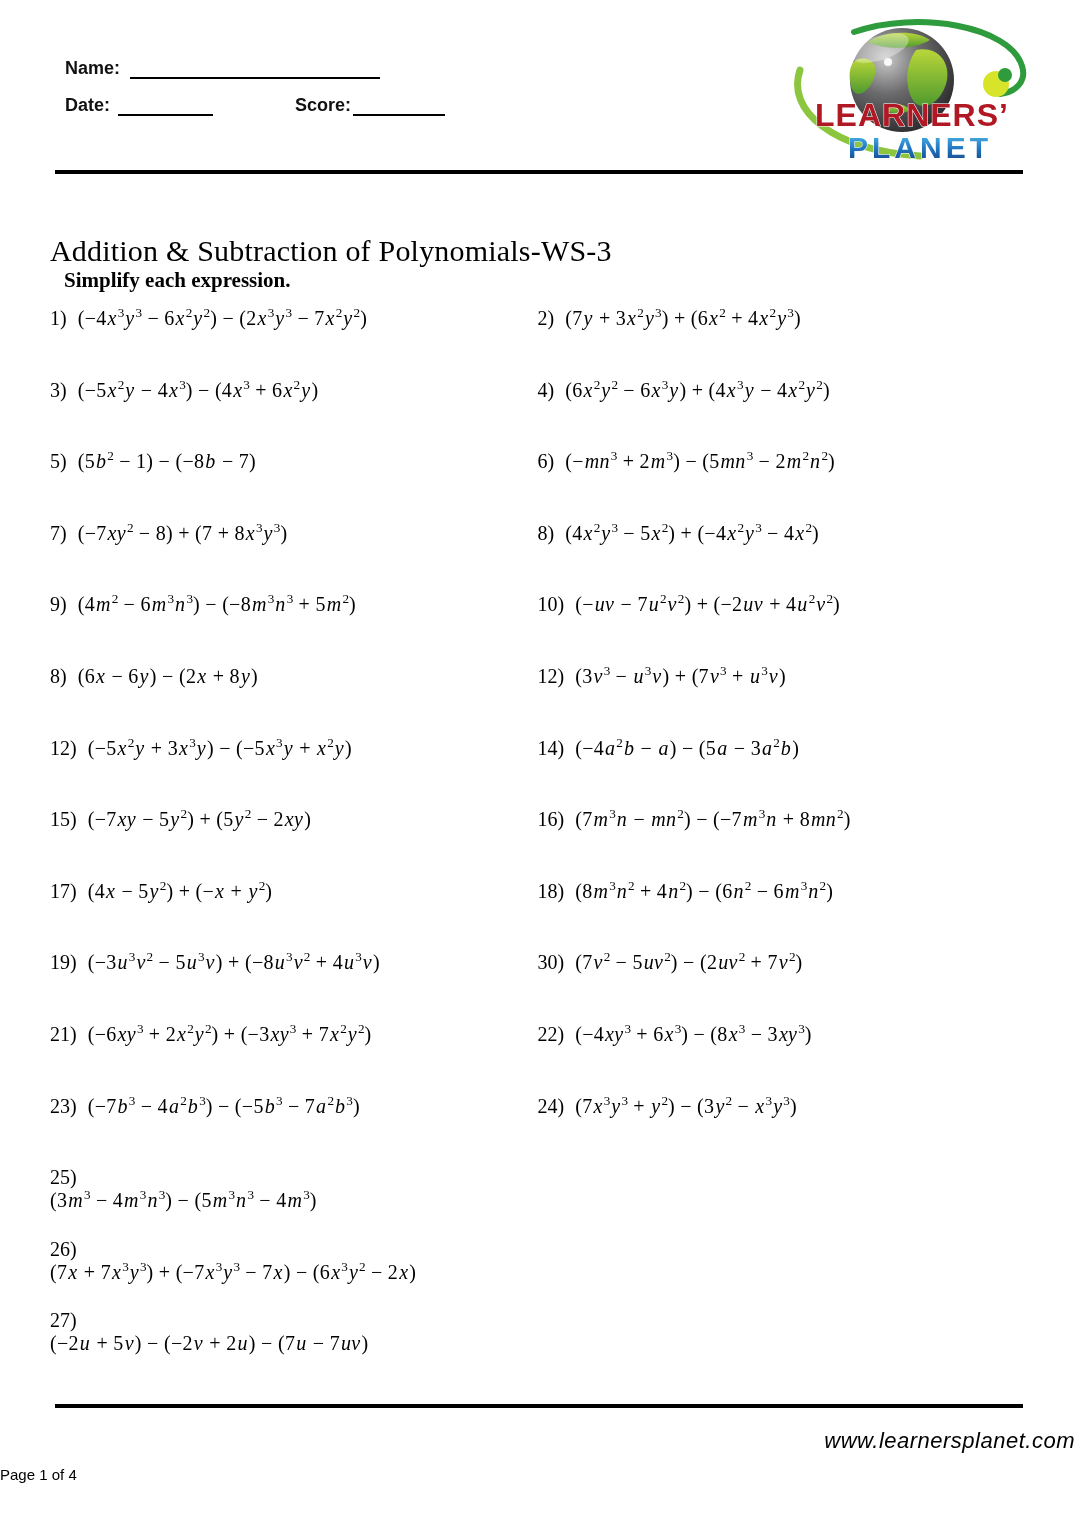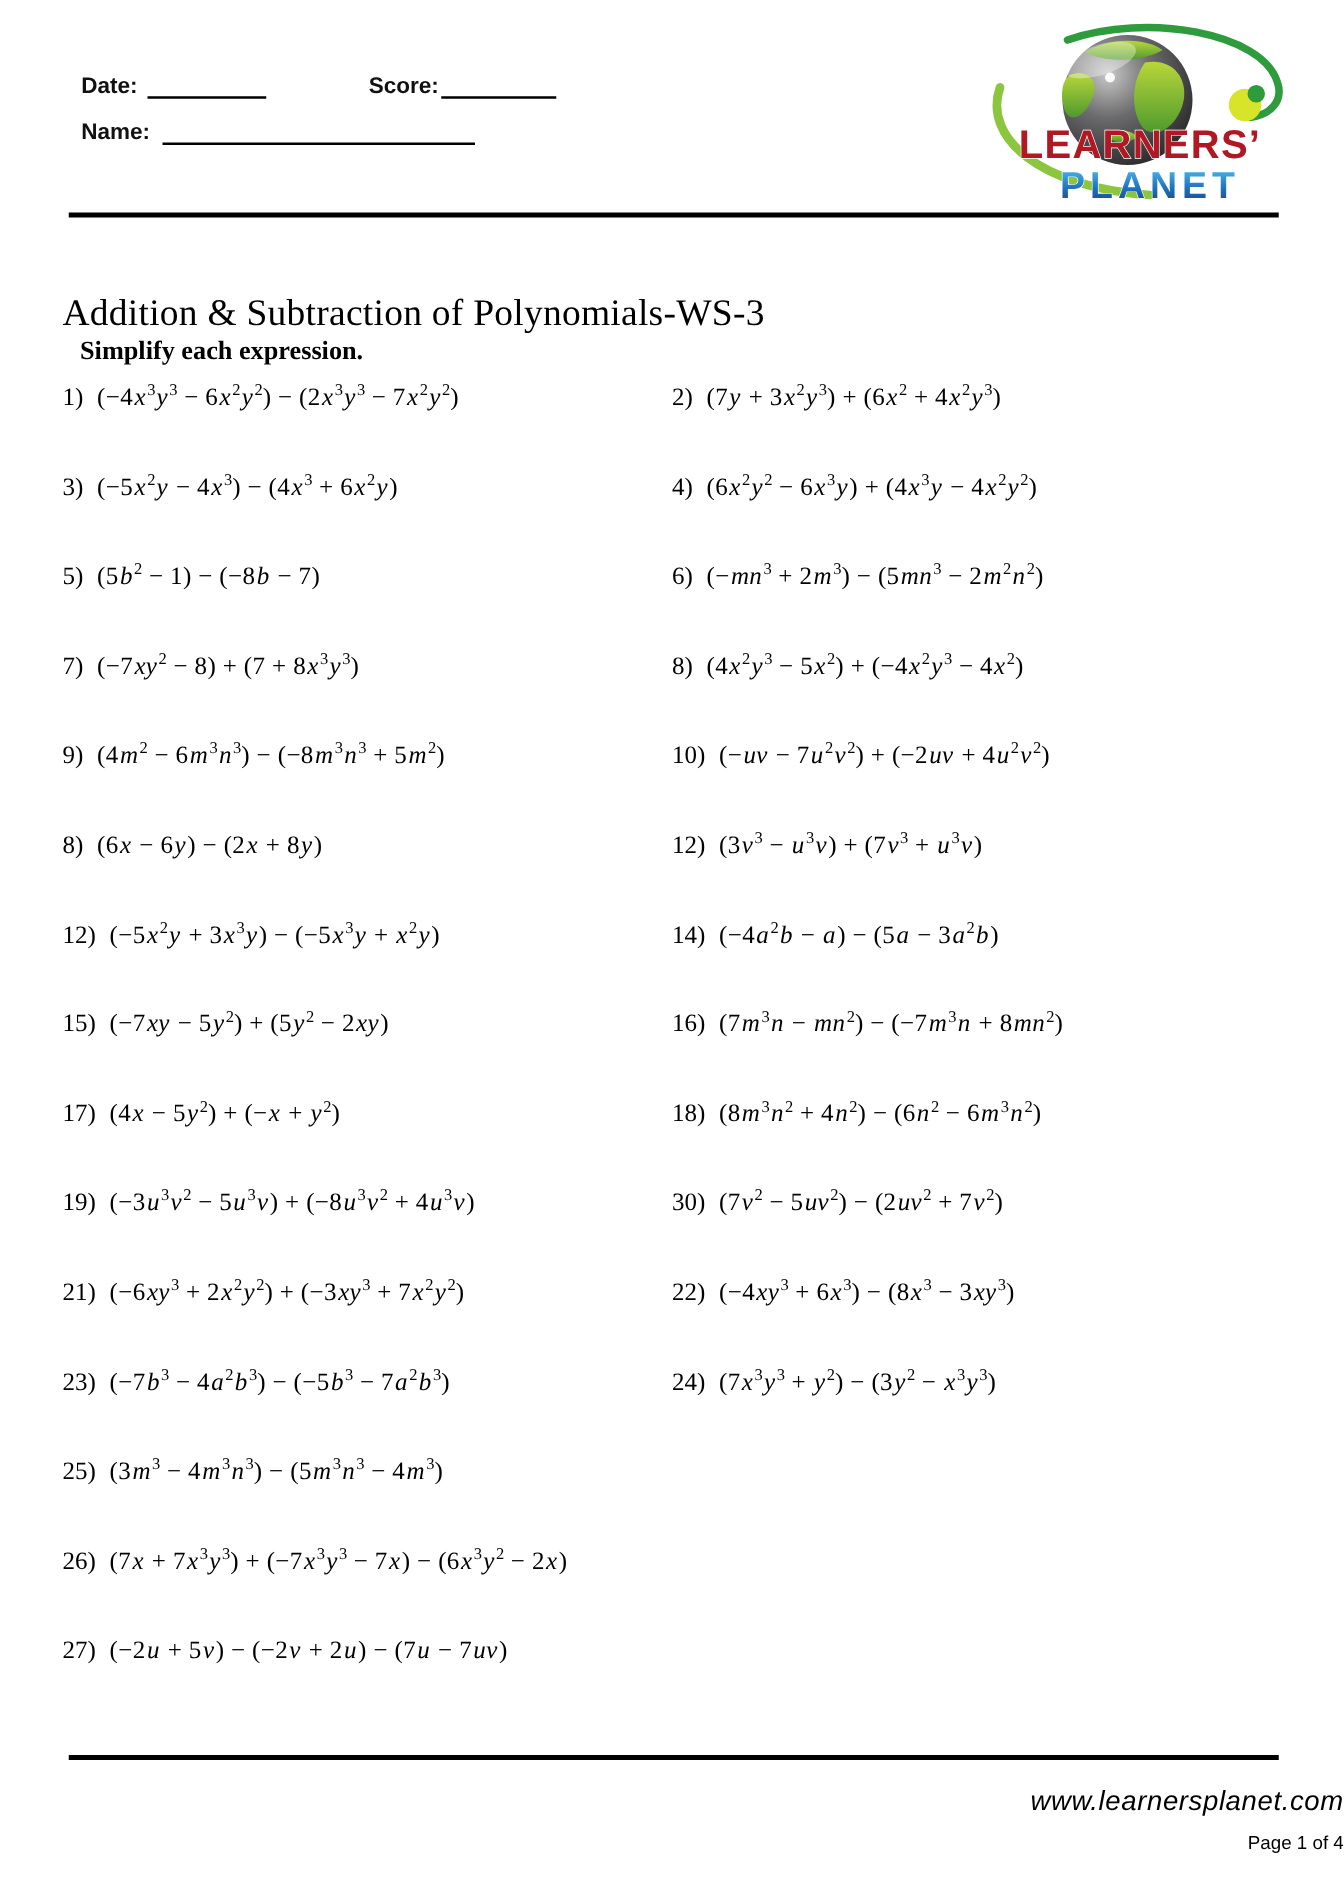--- a/index.html
+++ b/index.html
@@ -49,57 +49,57 @@
 
   
   .problems {
     position:absolute; top:307px; left:50px; width:975px;
     display:grid;
     grid-template-columns:1fr 1fr;
     grid-auto-rows:71.6px;
     font-size:20px;
   }
   .problem { display:flex; align-items:flex-start; }
-  .problem.full { grid-column:1 / -1; }
+  .problem.full { grid-column:1 / -1;flex-direction:column; }
   .pnum { flex:0 0 auto; margin-right:11px; white-space:nowrap; }
   .expr { white-space:nowrap; letter-spacing:0.3px; }
   .expr i { font-style:italic; padding:0 1px; }
   .expr sup { font-size:0.66em; line-height:0; vertical-align:super; letter-spacing:0; }
 
   
   .footer-site {
     position:absolute; top:1428px; left:0; width:100%;
     text-align:right;
     font-family:"Liberation Sans", sans-serif;
     font-style:italic; font-size:22px; letter-spacing:0.5px;
   }
   .footer-page {
     position:absolute; top:1466px; left:0; width:100%;
-    text-align:right;
+    text-align:left;
     font-family:"Liberation Sans", sans-serif;
     font-size:15px;
   }
 </style>
 </head>
 <body>
 
 <div class="page">
 
   <div class="header-fields">
+    <div class="field-row">
+      <span class="flabel">Name:</span>
+      <span class="uline uline-name"></span>
+    </div>
     <div class="field-row">
       <span class="flabel">Date:</span>
       <span class="uline uline-date"></span>
       <span class="score-group">
         <span class="flabel">Score:</span>
         <span class="uline uline-score"></span>
       </span>
-    </div>
-    <div class="field-row">
-      <span class="flabel">Name:</span>
-      <span class="uline uline-name"></span>
     </div>
   </div>
 
   <div class="logo">
     <svg viewBox="0 0 245 152" width="245" height="152">
       <defs>
         <radialGradient id="gGlobe" cx="35%" cy="30%" r="75%">
           <stop offset="0%" stop-color="#c9c9c9"></stop>
           <stop offset="45%" stop-color="#6b6b6d"></stop>
           <stop offset="100%" stop-color="#2b2b2d"></stop>

